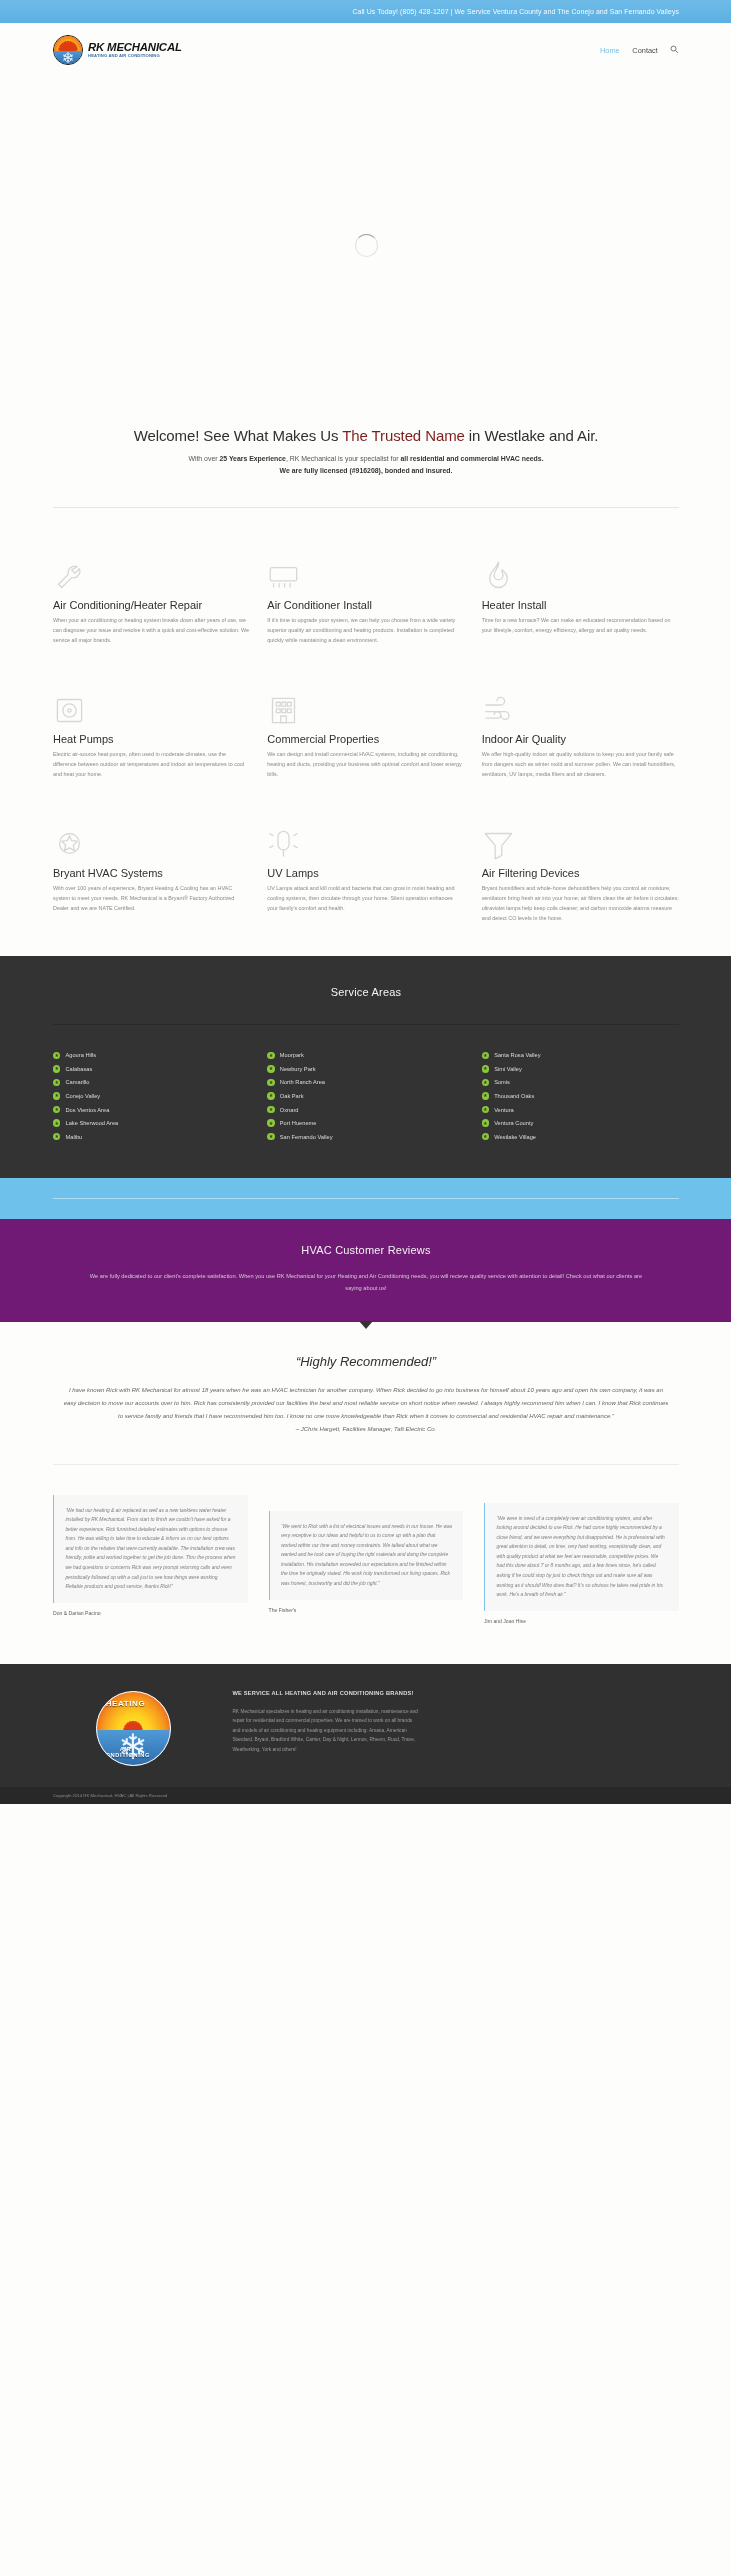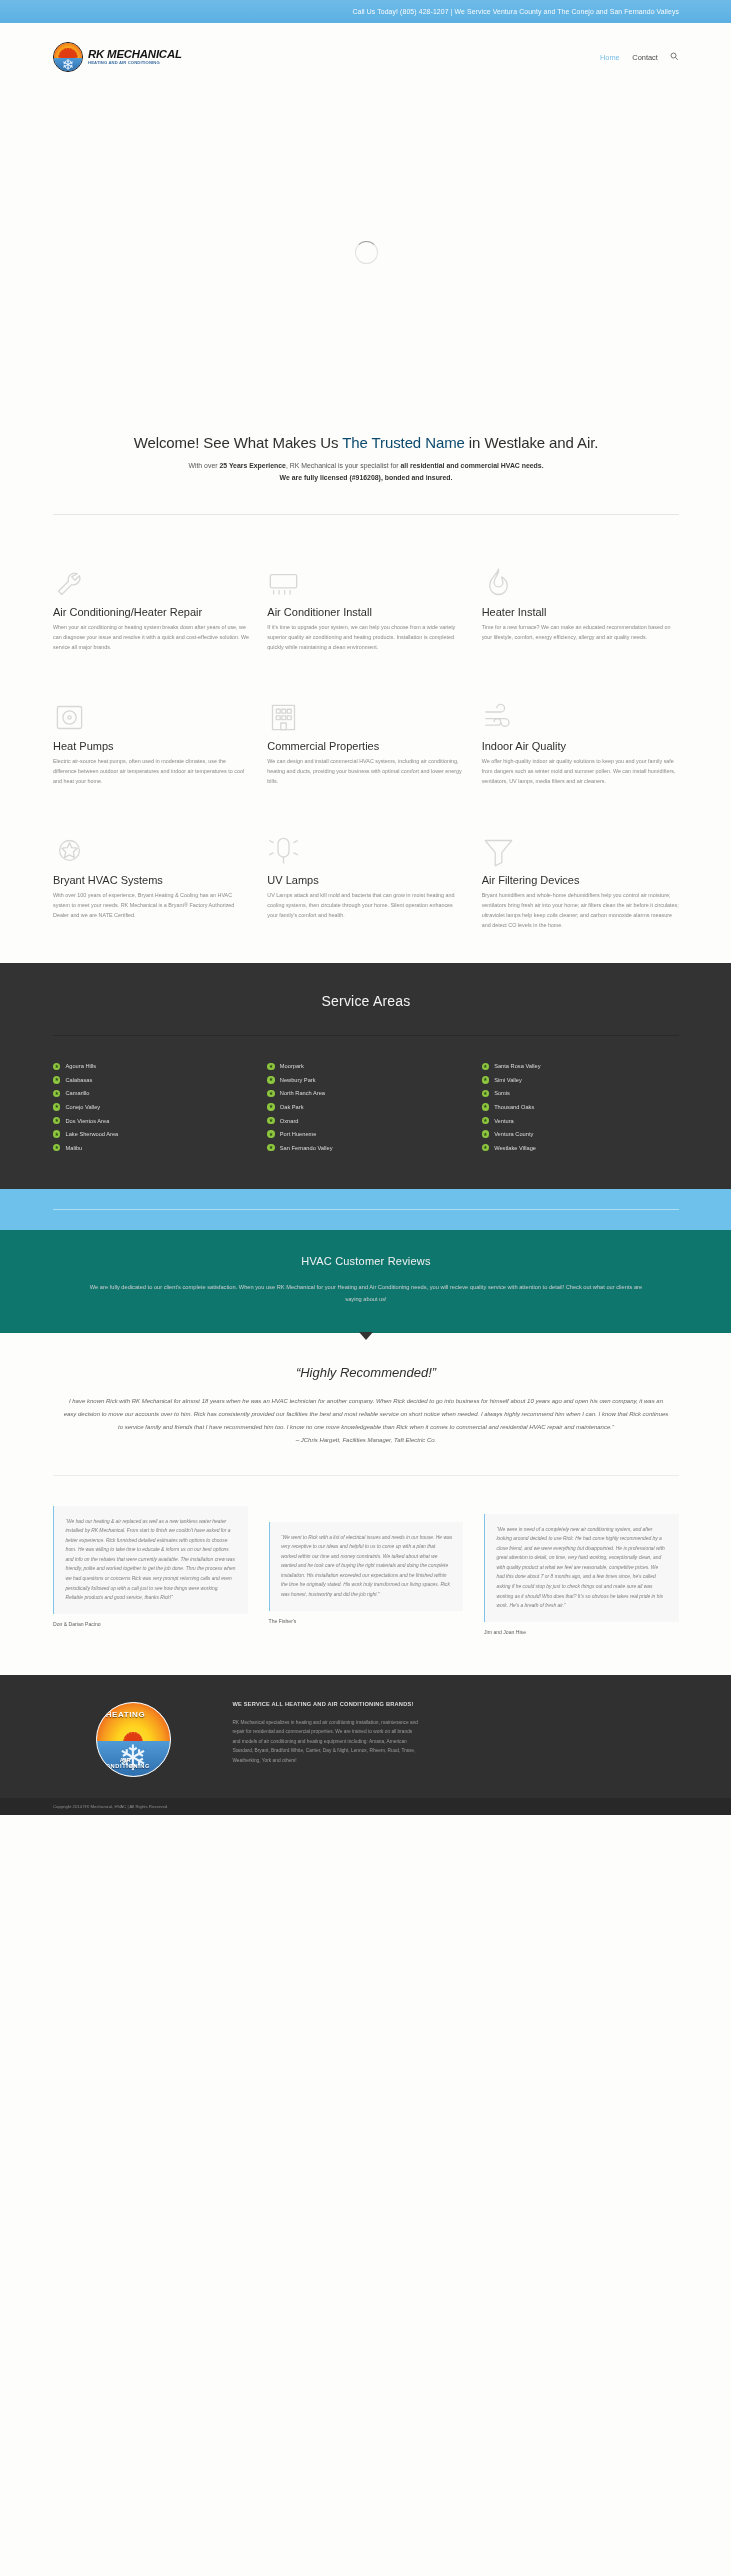--- a/index.html
+++ b/index.html
@@ -28,21 +28,20 @@
   }
 
   
   .header {
     height: 54px;
     background: #fdfdfb;
     display: flex;
     align-items: center;
     padding: 12px 53px;
     position: relative;
-    margin-top: 7px;
   }
   .logo-wrap { display: flex; align-items: center; gap: 5.1px; }
   .logo-badge {
     width: 30px; height: 30px; border-radius: 50%;
     border: 1.1px solid #111;
     position: relative; overflow: hidden;
     background: #fff;
     flex: 0 0 auto;
   }
   .logo-sun {
@@ -99,21 +98,21 @@
 
   
   .welcome {
     padding: 12.6px 53px 0;
     text-align: center;
   }
   .welcome h1 {
     font-size: 15px; font-weight: normal; color: #2f2f2f;
     letter-spacing: -0.1px;
   }
-  .welcome h1 .accent { color: #0c4a6e; }
+  .welcome h1 .accent { color: #7f1d1d; }
   .welcome p {
     margin-top: 9.1px; font-size: 6.9px; color: #555;
     line-height: 1.75;
   }
   .welcome p b { font-weight: bold; color: #333; }
   .divider-wrap { padding: 30px 53px 0; }
   .divider { height: 0.6px; background: #e6e6e6; }
 
   
   .services {
@@ -133,21 +132,21 @@
   }
   .svc p { font-size: 5.4px; color: #8a8a8a; line-height: 1.85; }
 
   
   .areas {
     background: #333333;
     padding: 30px 53px 34px;
   }
   .areas h2 {
     text-align: center; color: #f4f4f4;
-    font-size: 14px; font-weight: normal; letter-spacing: 0.2px;
+    font-size: 11px; font-weight: normal; letter-spacing: 0.2px;
   }
   .areas .hr {
     margin: 26px 0 24px; height: 0.6px; background: #585858;
     border-top: 0.6px solid #2a2a2a;
   }
   .areas-grid {
     display: grid; grid-template-columns: repeat(3, 1fr); column-gap: 17px;
   }
   .area-item {
     display: flex; align-items: center; gap: 5.1px;
@@ -164,21 +163,21 @@
   .blueband {
     background: #6ec1eb;
     height: 41px;
     padding: 0 53px;
     display: flex; align-items: center;
   }
   .blueband .line { flex: 1; height: 0.6px; background: rgba(255,255,255,.45); }
 
   
   .reviews-head {
-    background: #0f766e;
+    background: #701a75;
     padding: 25px 53px 27.4px;
     text-align: center;
     position: relative;
   }
   .reviews-head h2 {
     color: #f2f2f2; font-size: 11px; font-weight: normal; letter-spacing: 0.2px;
   }
   .reviews-head p {
     margin: 15px auto 0; max-width: 560px;
     color: #cfcfcf; font-size: 5.7px; line-height: 2.1;

